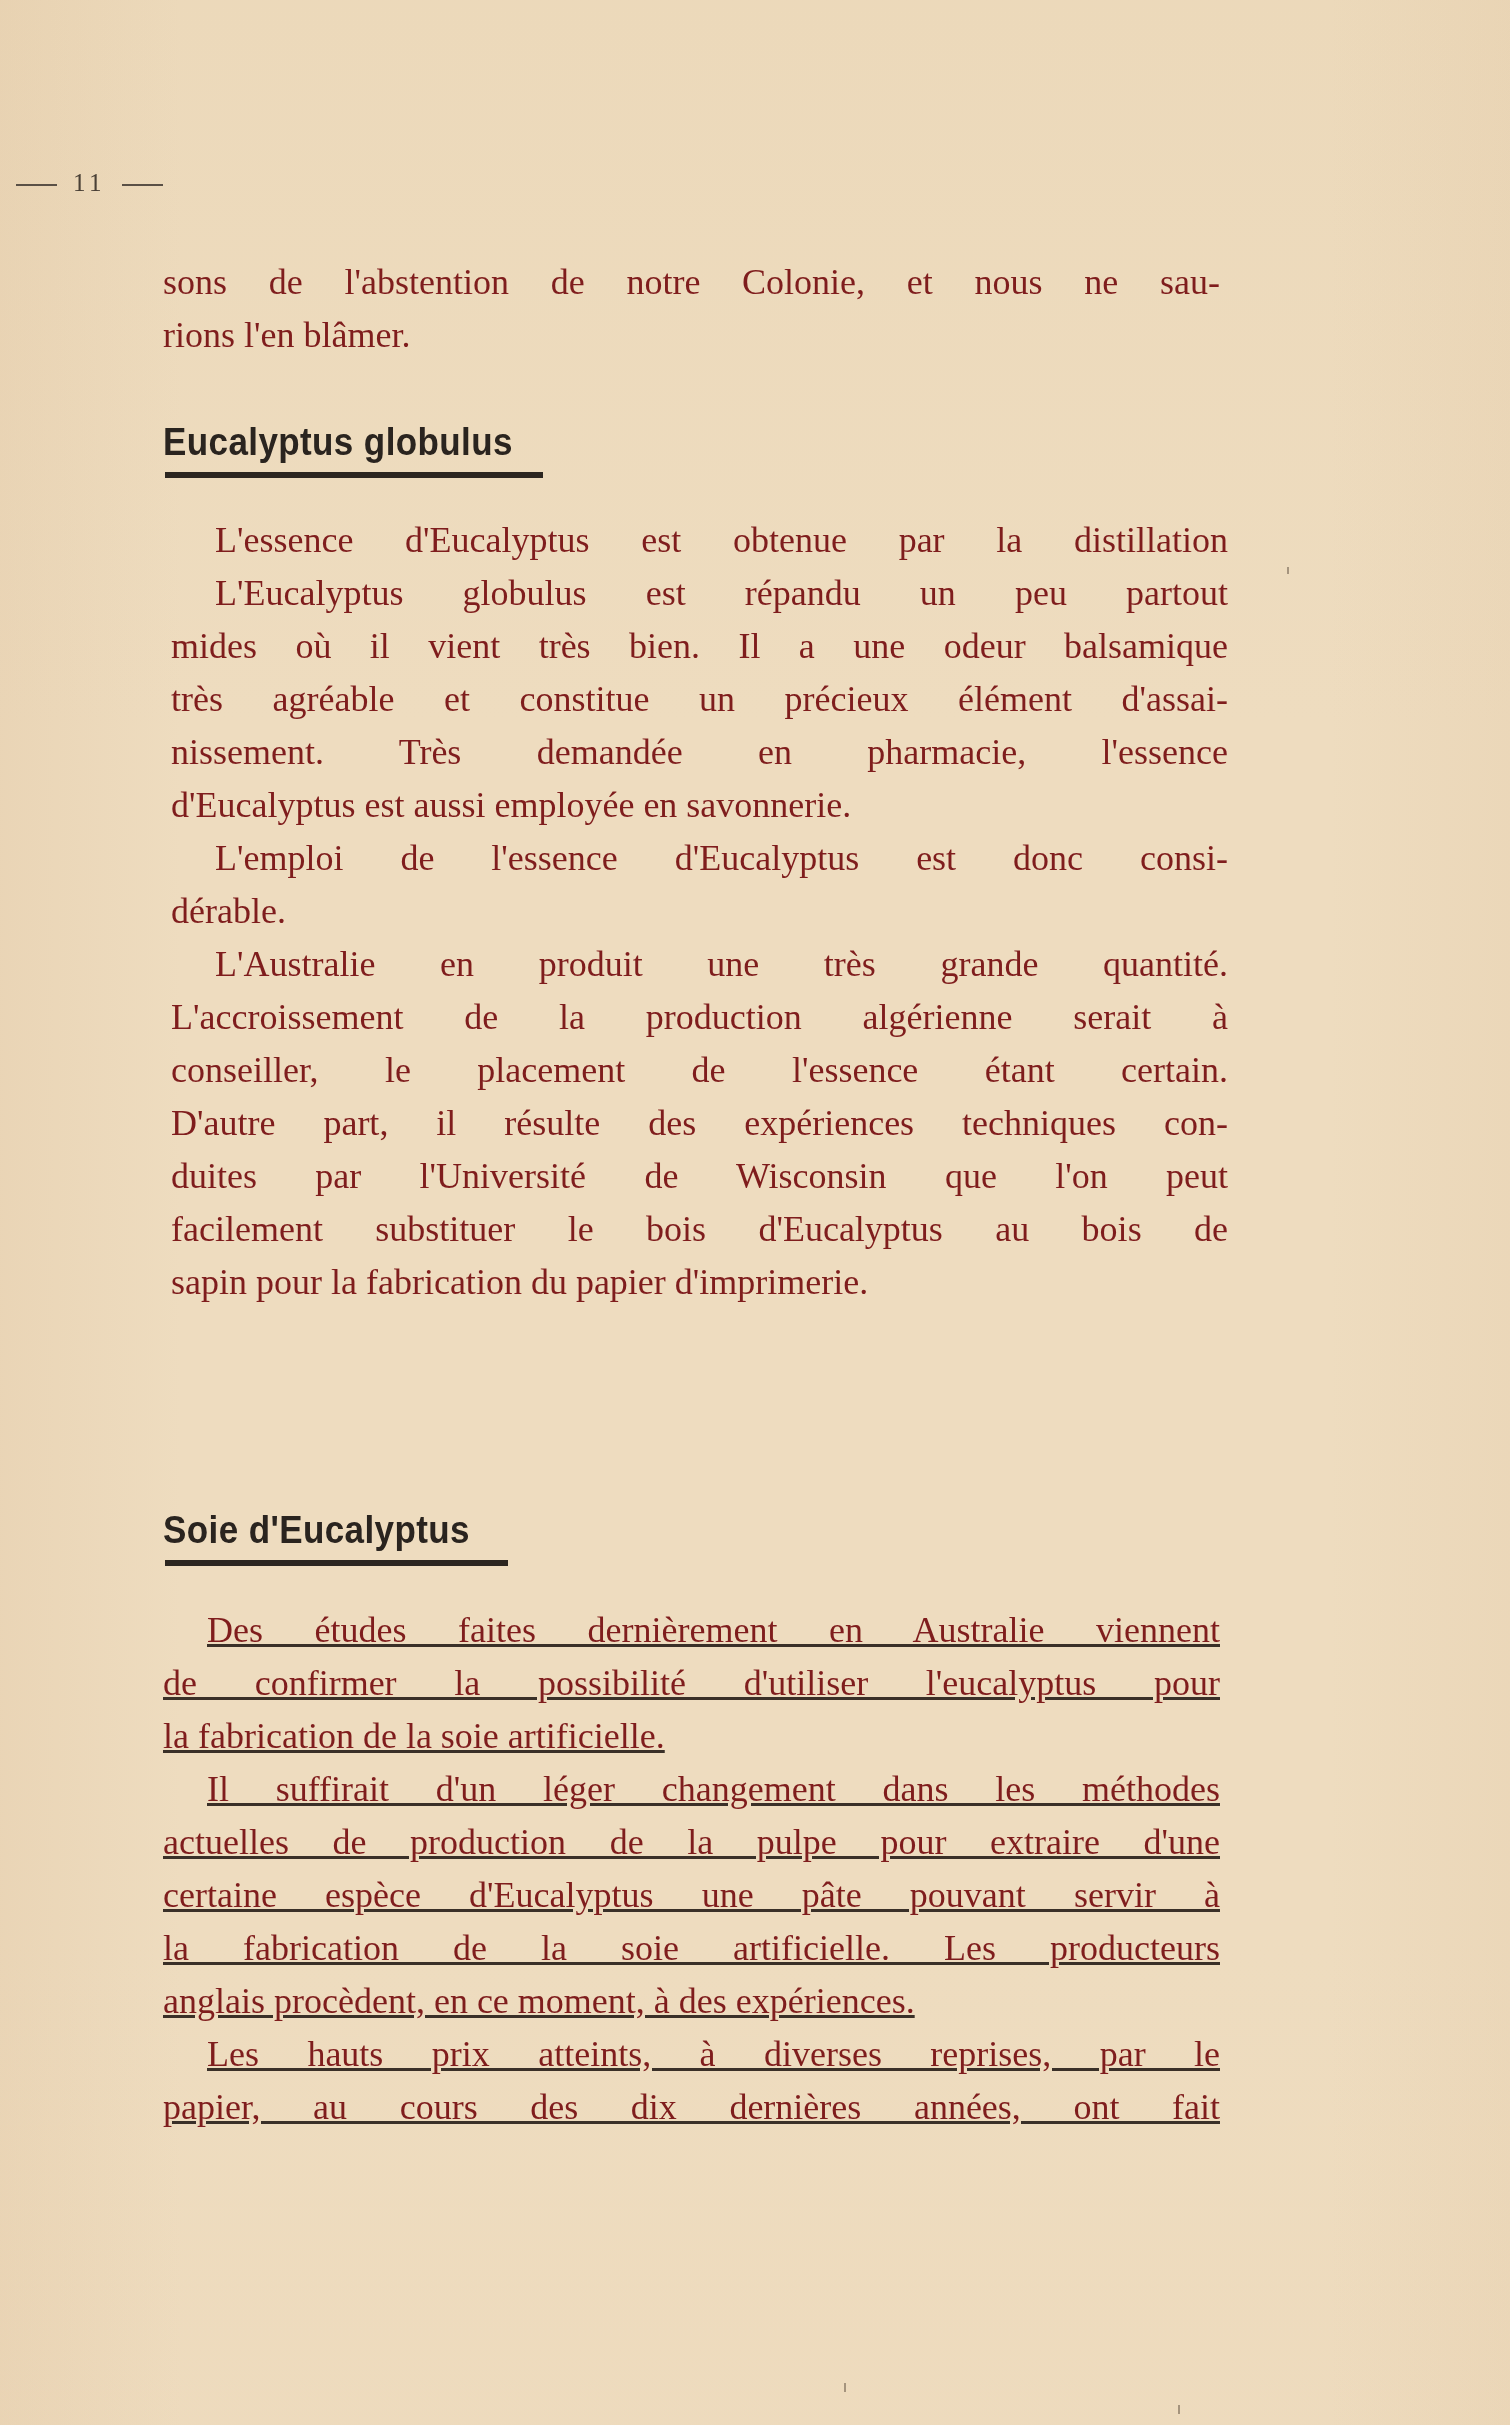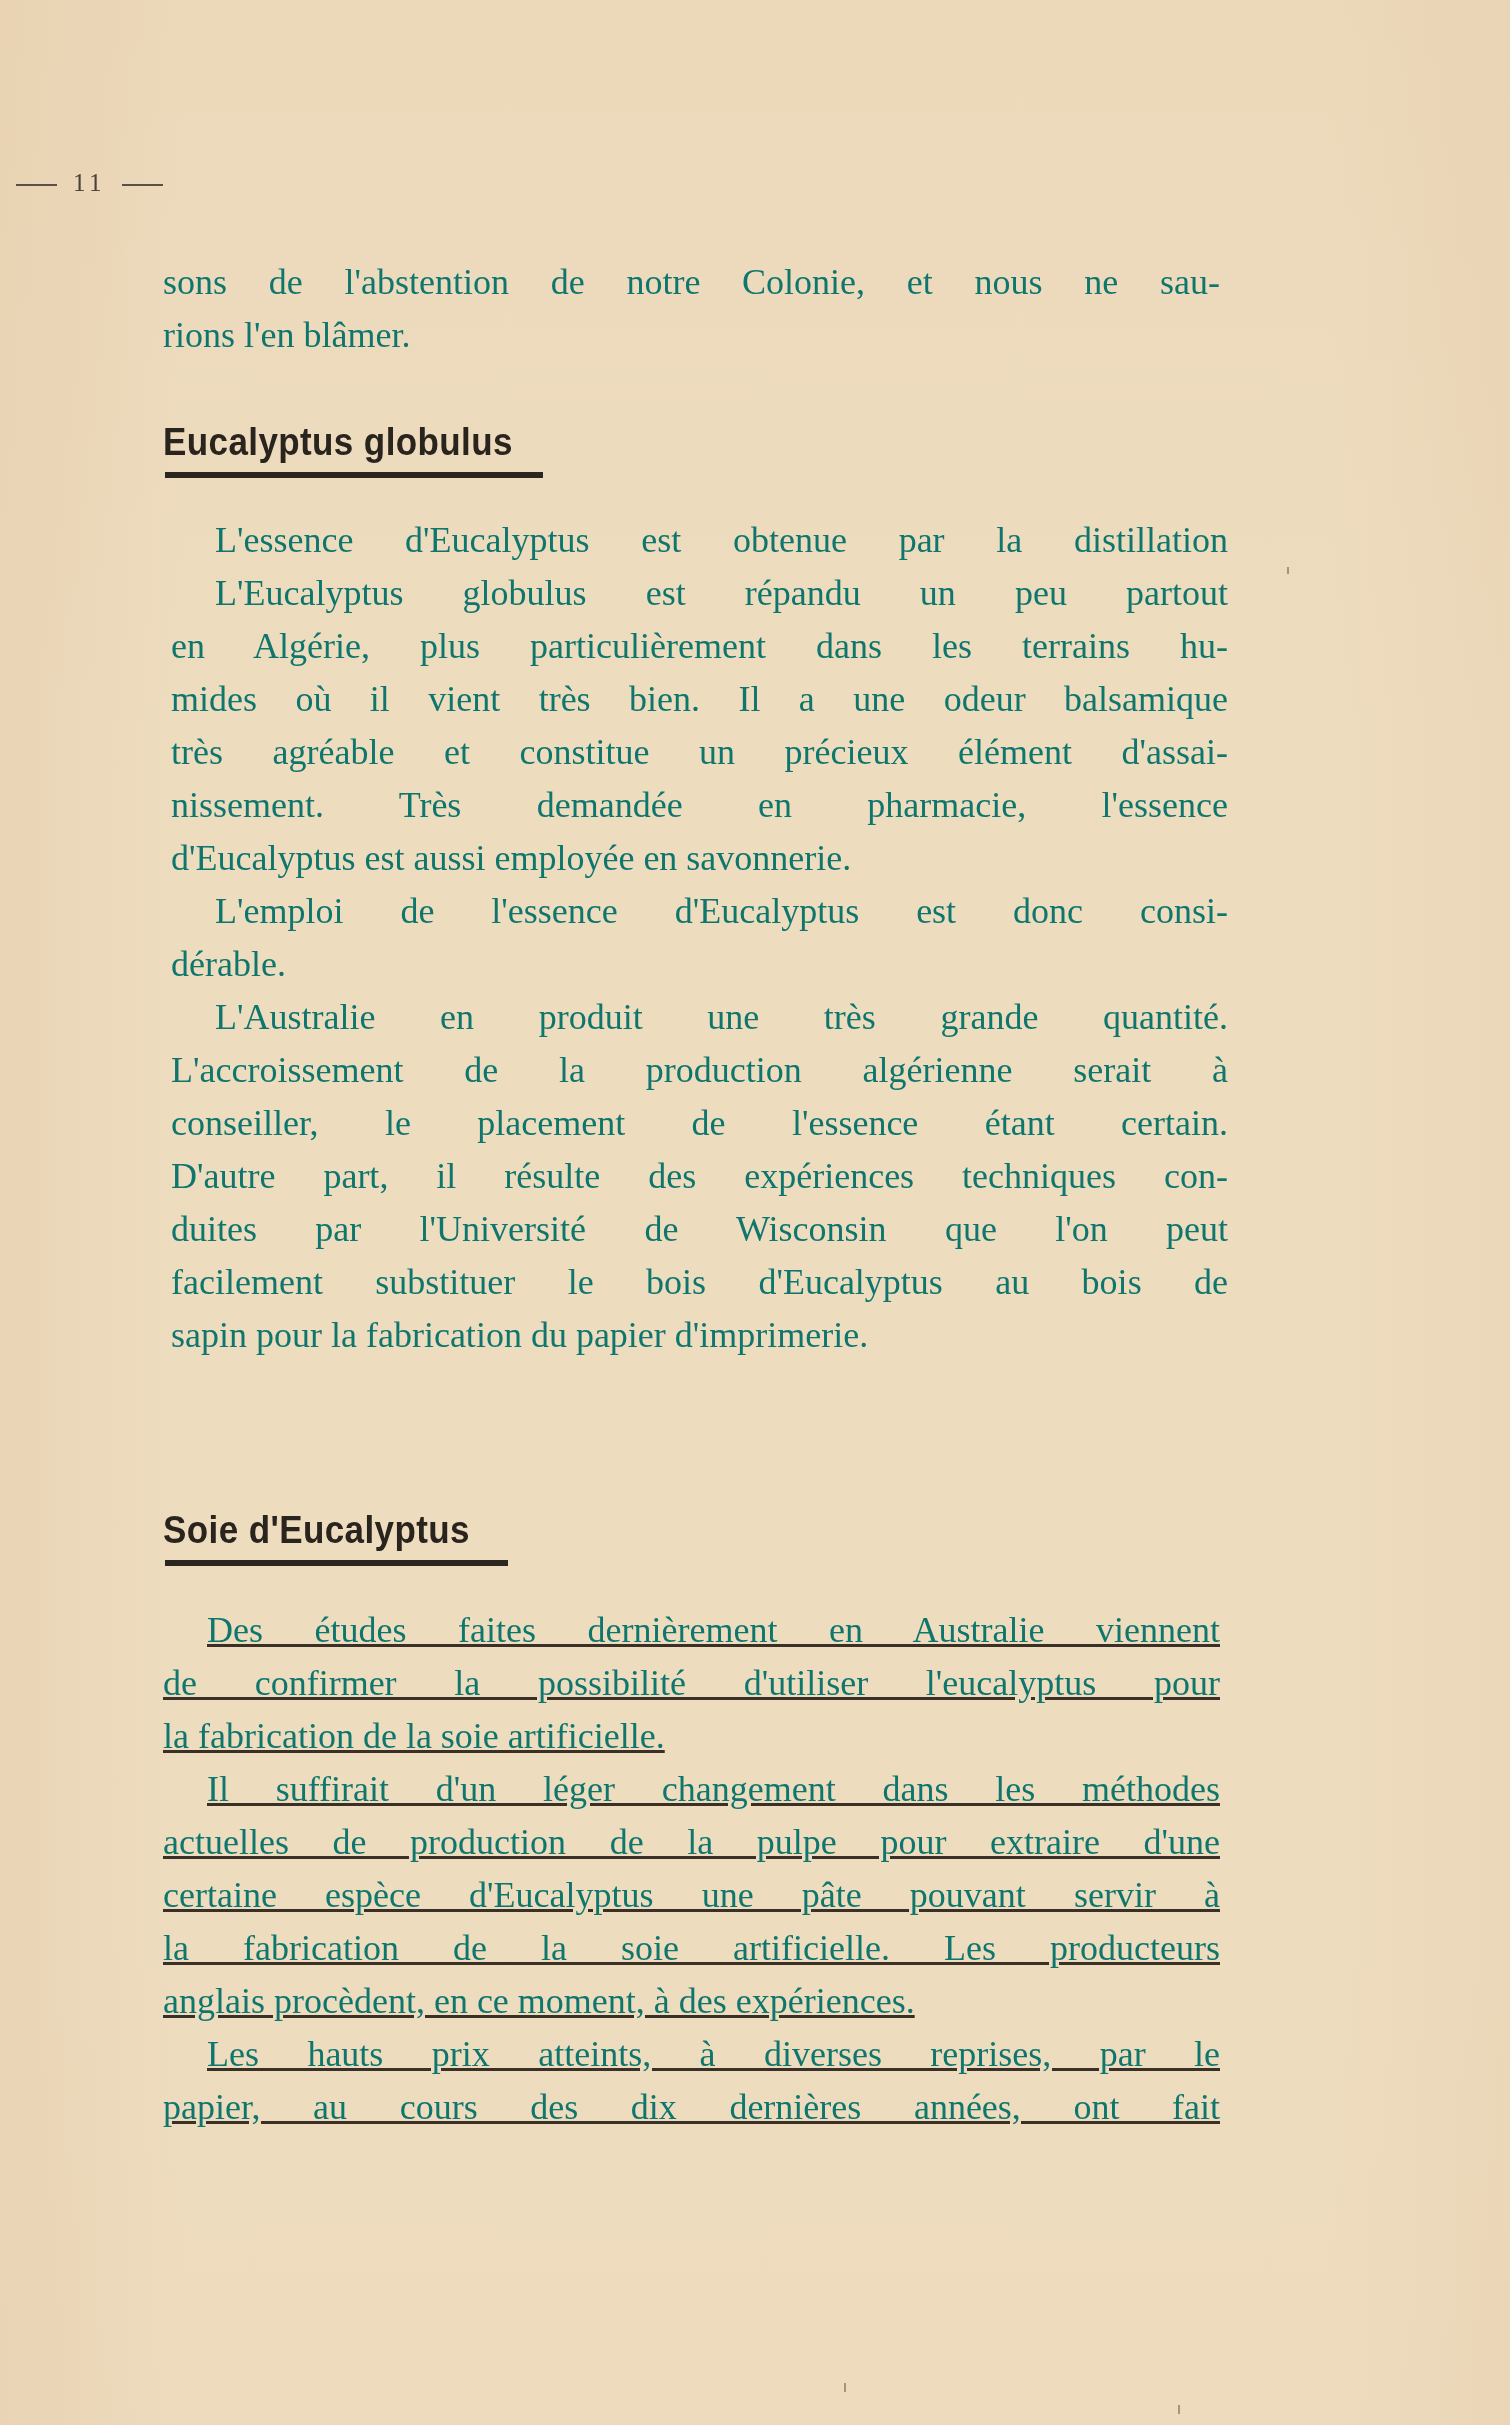--- a/index.html
+++ b/index.html
@@ -48,21 +48,21 @@
       width: 1057px;
     }
     .line {
       display: block;
       font-size: 36px;
       line-height: 53px;
       height: 53px;
       white-space: nowrap;
       text-align: justify;
       text-align-last: justify;
-      color: #0f766e;
+      color: #7f1d1d;
     }
     .line.last {
       text-align-last: left;
     }
     .line.indent {
       padding-left: 44px;
     }
     .heading {
       position: absolute;
       left: 163px;
@@ -104,21 +104,20 @@
 
   <div class="heading" style="top:420px;">Eucalyptus globulus</div>
   <div class="rule" style="top:472px; width:378px;"></div>
 
   <div class="column" style="top:514px;margin-left:8px;">
     <div>
       <span class="line indent">L'essence d'Eucalyptus est obtenue par la distillation</span>
     </div>
     <div>
       <span class="line indent">L'Eucalyptus globulus est répandu un peu partout</span>
-      <span class="line">en Algérie, plus particulièrement dans les terrains hu-</span>
       <span class="line">mides où il vient très bien. Il a une odeur balsamique</span>
       <span class="line">très agréable et constitue un précieux élément d'assai-</span>
       <span class="line">nissement. Très demandée en pharmacie, l'essence</span>
       <span class="line last">d'Eucalyptus est aussi employée en savonnerie.</span>
     </div>
     <div>
       <span class="line indent">L'emploi de l'essence d'Eucalyptus est donc consi-</span>
       <span class="line last">dérable.</span>
     </div>
     <div>

